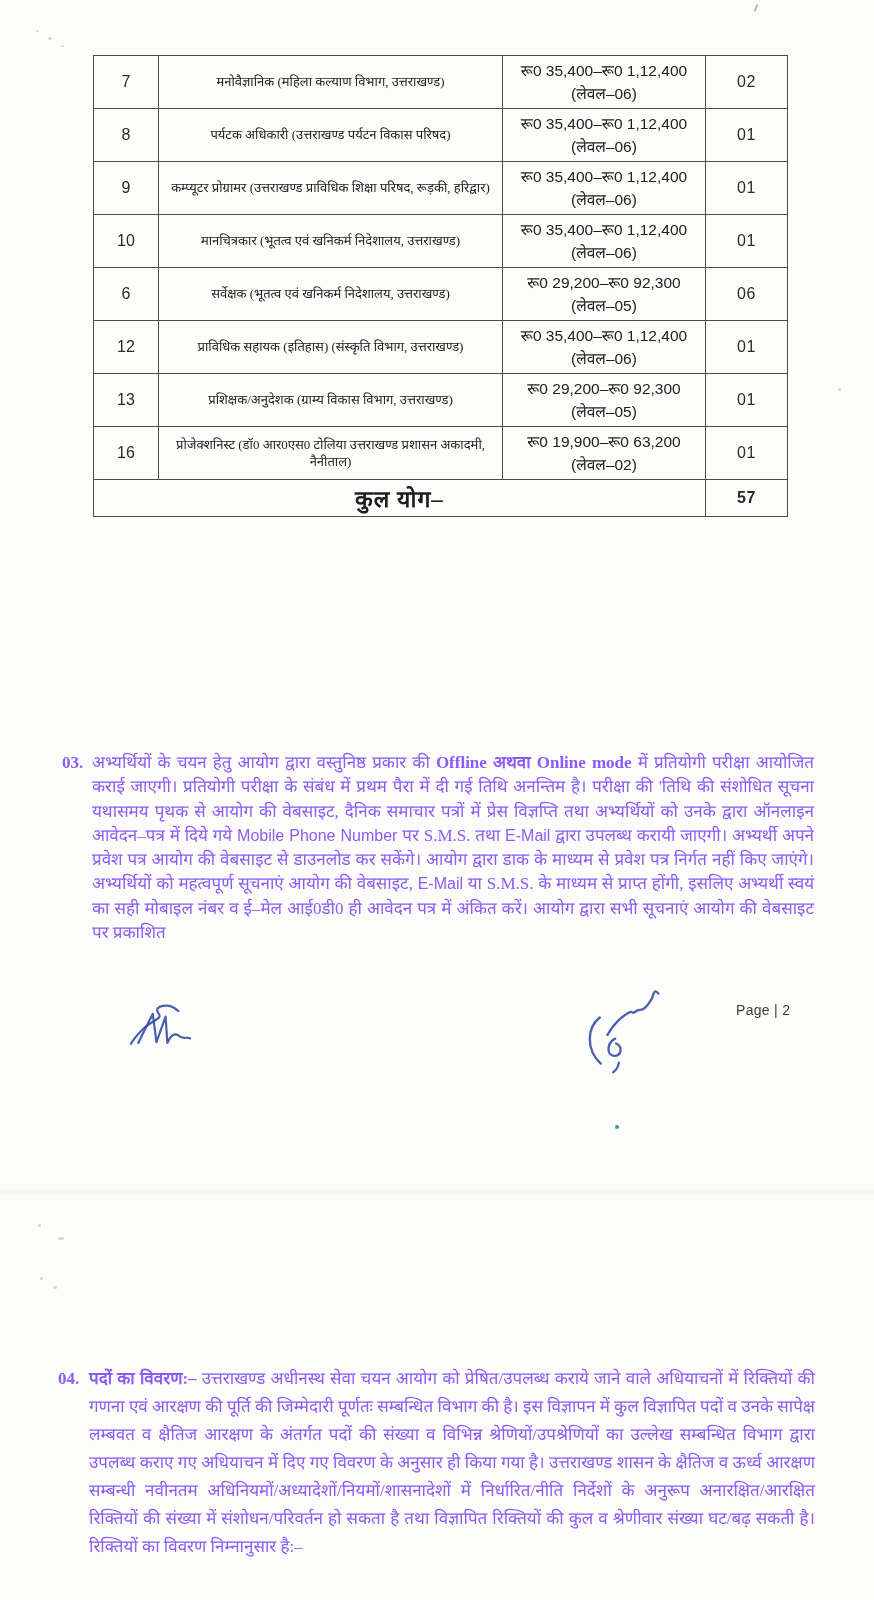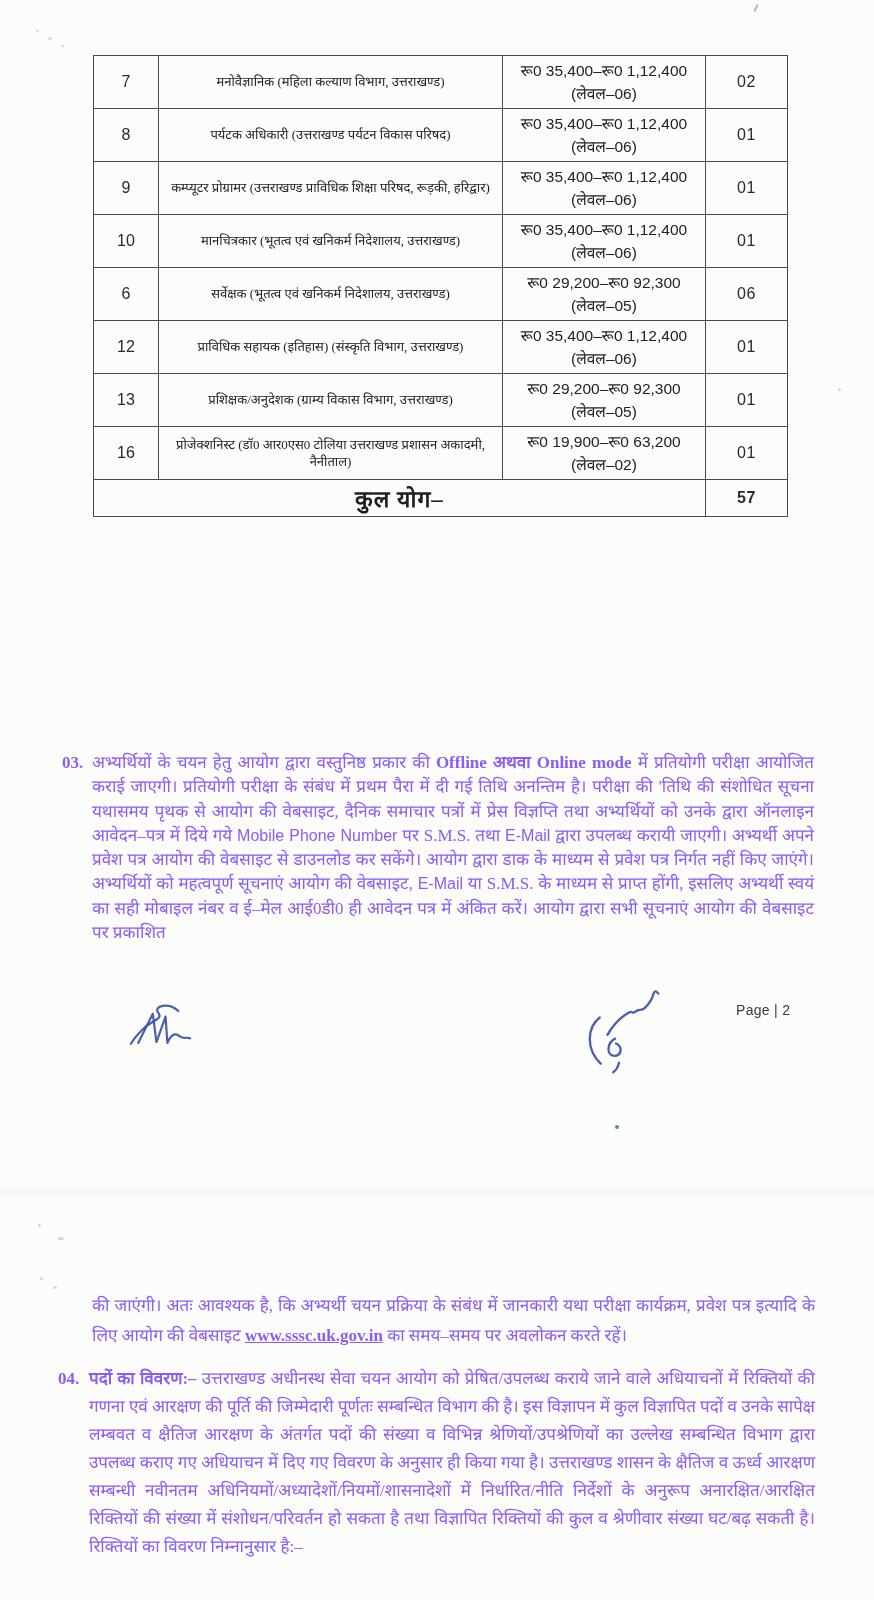--- a/index.html
+++ b/index.html
@@ -160,23 +160,20 @@
 
   <svg class="sig" style="left:570px; top:982px;" width="96" height="96" viewBox="0 0 100 100">
     <path d="M31,37 C18,47 16,70 32,85"></path>
     <path d="M47,59 C39,63 37,76 46,77 C54,77 55,67 48,64"></path>
     <path d="M51,84 C50,89 48,92 45,94"></path>
     <path d="M39,55 C46,43 54,36 61,32 C66,29 64,34 68,31 C72,27 74,31 78,27 C83,22 86,17 87,12 C88,9 90,9 92,12"></path>
   </svg>
 
   <div class="page-num">Page | 2</div>
 
-  <div class="para para-cont">
-    <span><span>की जाएंगी। अतः आवश्यक है, कि अभ्यर्थी चयन प्रक्रिया के संबंध में जानकारी यथा परीक्षा कार्यक्रम, प्रवेश पत्र इत्यादि के लिए आयोग की वेबसाइट </span><span class="b u">www.sssc.uk.gov.in</span><span> का समय–समय पर अवलोकन करते रहें।</span></span>
-  </div>
 
   <div class="para para-04">
     <span class="pnum">04.</span>
     <span><span class="b">पदों का विवरण:– </span><span>उत्तराखण्ड अधीनस्थ सेवा चयन आयोग को प्रेषित/उपलब्ध कराये जाने वाले अधियाचनों में रिक्तियों की गणना एवं आरक्षण की पूर्ति की जिम्मेदारी पूर्णतः सम्बन्धित विभाग की है। इस विज्ञापन में कुल विज्ञापित पदों व उनके सापेक्ष लम्बवत व क्षैतिज आरक्षण के अंतर्गत पदों की संख्या व विभिन्न श्रेणियों/उपश्रेणियों का उल्लेख सम्बन्धित विभाग द्वारा उपलब्ध कराए गए अधियाचन में दिए गए विवरण के अनुसार ही किया गया है। उत्तराखण्ड शासन के क्षैतिज व ऊर्ध्व आरक्षण सम्बन्धी नवीनतम अधिनियमों/अध्यादेशों/नियमों/शासनादेशों में निर्धारित/नीति निर्देशों के अनुरूप अनारक्षित/आरक्षित रिक्तियों की संख्या में संशोधन/परिवर्तन हो सकता है तथा विज्ञापित रिक्तियों की कुल व श्रेणीवार संख्या घट/बढ़ सकती है। रिक्तियों का विवरण निम्नानुसार है:–</span></span>
   </div>
 
   <div class="scan-band"></div>
   <i class="art" style="left:36px; top:30px; width:3px; height:2px;"></i>
   <i class="art" style="left:48px; top:37px; width:4px; height:3px;"></i>
   <i class="art" style="left:61px; top:45px; width:3px; height:2px;"></i>

